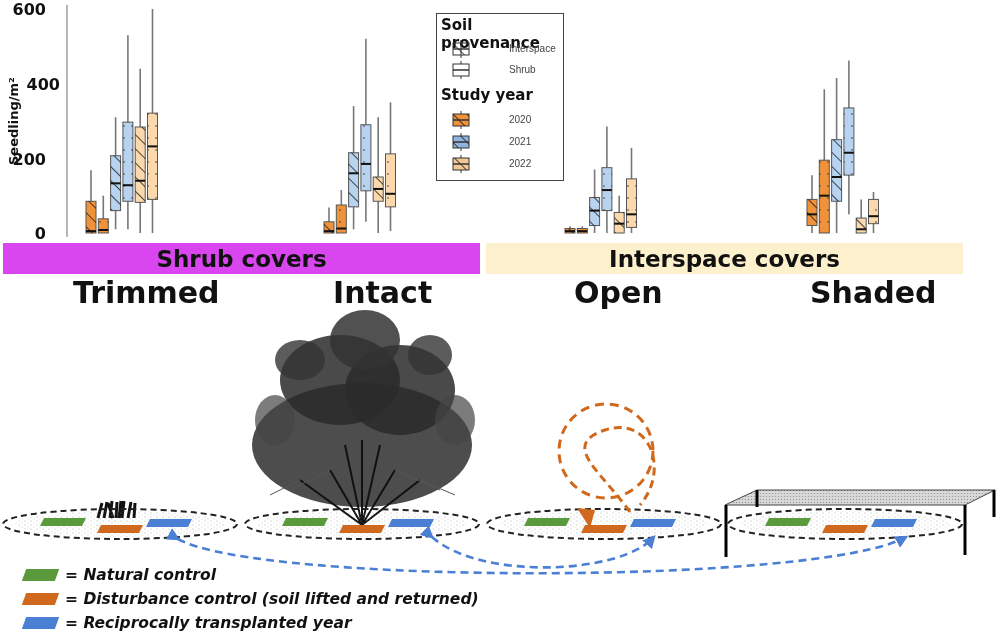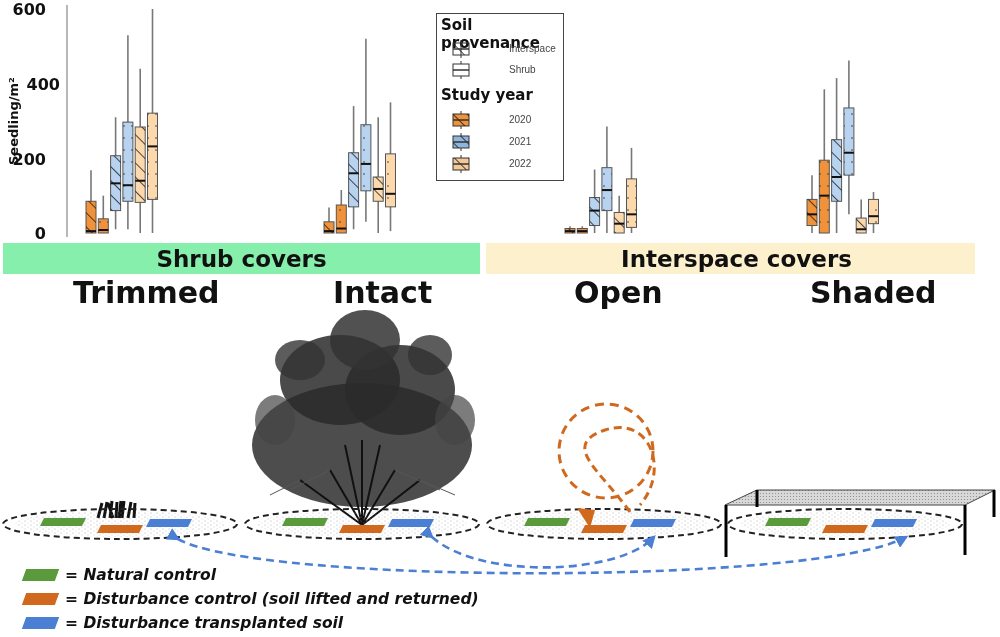--- a/index.html
+++ b/index.html
@@ -1,20 +1,20 @@
 <!DOCTYPE html>
 <html><head>
 <meta charset="utf-8">
 <style>
   html, body { margin:0; padding:0; background:#ffffff; }
   body { width:1000px; height:637px; position:relative; overflow:hidden; font-family:"Liberation Sans", sans-serif; }
   svg { position:absolute; left:0; top:0; }
   .banner { position:absolute; top:243px; height:31px; display:flex; align-items:center; justify-content:center; font-weight:bold; font-size:23px; color:#111; font-family:"DejaVu Sans", sans-serif; }
-  .banner-shrub { left:3px; width:477px; background:#86efac; }
-  .banner-inter { left:486px; width:477px; background:#fdf0cc;padding-left:12px; }
+  .banner-shrub { left:3px; width:477px; background:#d946ef; }
+  .banner-inter { left:486px; width:477px; background:#fdf0cc; }
   .treat { position:absolute; top:275px; font-weight:bold; font-size:30px; color:#111; font-family:"DejaVu Sans", sans-serif; }
   .legend-box { position:absolute; left:436px; top:13px; width:126px; height:166px; border:1.5px solid #444; background:#fff; }
   .legend-title { position:absolute; font-weight:bold; font-size:15px; color:#111; font-family:"DejaVu Sans", sans-serif; }
   .legend-label { position:absolute; font-size:10px; color:#444;padding-left:28px; }
   .bottom-legend { position:absolute; left:24px; font-weight:bold; font-size:15.5px; color:#111; font-family:"DejaVu Sans", sans-serif; display:flex; align-items:center;font-style:italic; }
   .swatch { display:inline-block; width:33px; height:12px; transform:skewX(-20deg); margin-right:8px; }
   .ylabel { position:absolute; left:-8px; top:120px; transform:rotate(-90deg); transform-origin:left top; font-weight:bold; font-size:13px; color:#111; font-family:"DejaVu Sans", sans-serif; white-space:nowrap; }
   .ytick { position:absolute; left:0; width:46px; text-align:right; font-weight:bold; font-size:16px; color:#111; font-family:"DejaVu Sans", sans-serif; }
 </style>
 </head>
@@ -315,14 +315,14 @@
 <div class="bottom-legend" style="top:566px;">
   <span class="swatch" style="background:#5b9a3c;"></span>
   <span>= Natural control</span>
 </div>
 <div class="bottom-legend" style="top:590px;">
   <span class="swatch" style="background:#d0691d;"></span>
   <span>= Disturbance control (soil lifted and returned)</span>
 </div>
 <div class="bottom-legend" style="top:614px;">
   <span class="swatch" style="background:#4a7fd4;"></span>
-  <span>= Disturbance transplanted soil</span>
+  <span>= Reciprocally transplanted year</span>
 </div>
 
 </body></html>

